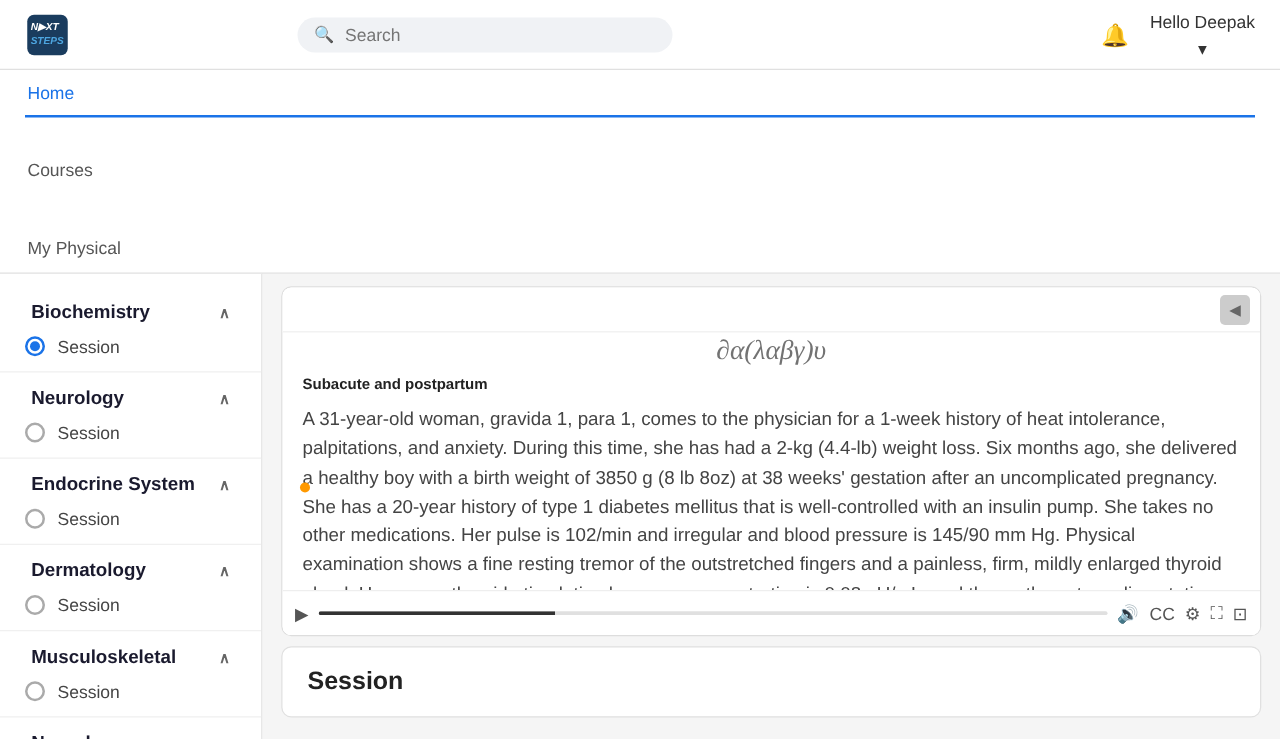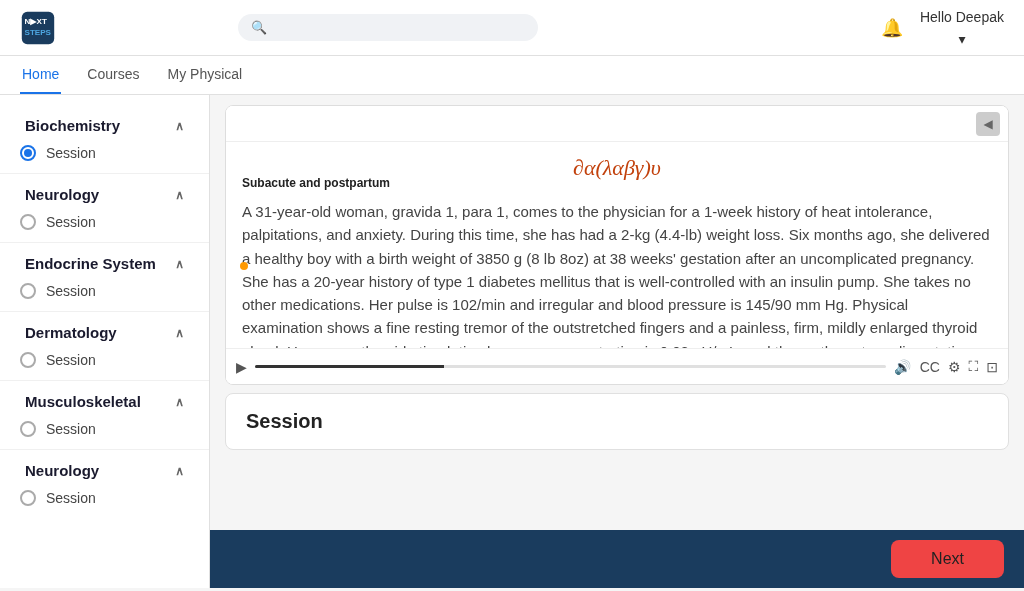--- a/index.html
+++ b/index.html
@@ -16,20 +16,21 @@
       gap: 20px;
     }
     .logo {
       display: flex;
       align-items: flex-start;
       gap: 4px;
       font-weight: 700;
       font-size: 15px;
       color: #1a3c5e;
       white-space: nowrap;
+      font-style: italic;
     }
     .logo-icon {
       width: 36px;
       height: 36px;
     }
     .search-bar {
       flex: 1;
       max-width: 300px;
       margin: 0 auto;
       display: flex;
@@ -70,20 +71,21 @@
       flex-direction: column;
     }
 
     
     .nav {
       background: #fff;
       display: flex;
       padding: 0 20px;
       border-bottom: 1px solid #e0e0e0;
       gap: 24px;
+      flex-direction: column;
     }
     .nav-item {
       padding: 10px 2px;
       font-size: 14px;
       color: #555;
       cursor: pointer;
       border-bottom: 2px solid transparent;
       text-decoration: none;
     }
     .nav-item.active {
@@ -305,20 +307,21 @@
   <div class="logo">
     <svg class="logo-icon" viewBox="0 0 40 40">
       <rect x="2" y="2" width="36" height="36" rx="6" fill="#1a3c5e"></rect>
       <text x="5" y="16" fill="#fff" font-size="9" font-weight="bold" font-family="sans-serif">N▶XT</text>
       <text x="5" y="28" fill="#4da6e0" font-size="9" font-weight="bold" font-family="sans-serif">STEPS</text>
     </svg>
   </div>
 
   <div class="search-bar">
     <span style="color:#888;font-size:13px;">🔍</span>
+    <input type="text" placeholder="Search" style="">
   </div>
 
   <div class="topbar-right">
     <button class="bell-btn">
       <span>🔔</span>
     </button>
     <div class="user-menu">
       <span>Hello Deepak</span>
       <span>▾</span>
     </div>
@@ -410,21 +413,21 @@
 
   <div class="content-area">
 
     <div class="video-container">
       <div class="video-frame">
         <div class="video-top-bar">
           <button class="video-collapse-btn">◀</button>
         </div>
 
         <div style="position:relative;flex:1;overflow:hidden;">
-          <div style="position:absolute;top:13px;left:50%;transform:translateX(-50%);font-size:22px;color:#c2410c;font-style:italic;font-family:cursive;white-space:nowrap;">∂α(λαβγ)υ</div>
+          <div style="position:absolute;top:1px;left:50%;transform:translateX(-50%);font-size:22px;color:#737373;font-style:italic;font-family:cursive;white-space:nowrap;">∂α(λαβγ)υ</div>
           <div class="orange-dot"></div>
 
           <div class="video-content" style="padding-top:32px;">
             <div class="video-title-text">Subacute and postpartum</div>
             <div class="video-body-text">A 31-year-old woman, gravida 1, para 1, comes to the physician for a 1-week history of heat intolerance, palpitations, and anxiety. During this time, she has had a 2-kg (4.4-lb) weight loss. Six months ago, she delivered a healthy boy with a birth weight of 3850 g (8 lb 8oz) at 38 weeks' gestation after an uncomplicated pregnancy. She has a 20-year history of type 1 diabetes mellitus that is well-controlled with an insulin pump. She takes no other medications. Her pulse is 102/min and irregular and blood pressure is 145/90 mm Hg. Physical examination shows a fine resting tremor of the outstretched fingers and a painless, firm, mildly enlarged thyroid gland. Her serum thyroid-stimulating hormone concentration is 0.08 uU/mL, and the erythrocyte sedimentation rate is 26 mm/h. Radioiodine uptake of thyroid tissue is diffusely decreased. Microscopic examination of a thyroid biopsy specimen is most likely to show which of the following in this patient?</div>
           </div>
         </div>
 
         <div class="video-controls-bar">
           <button class="vc-btn">▶</button>

